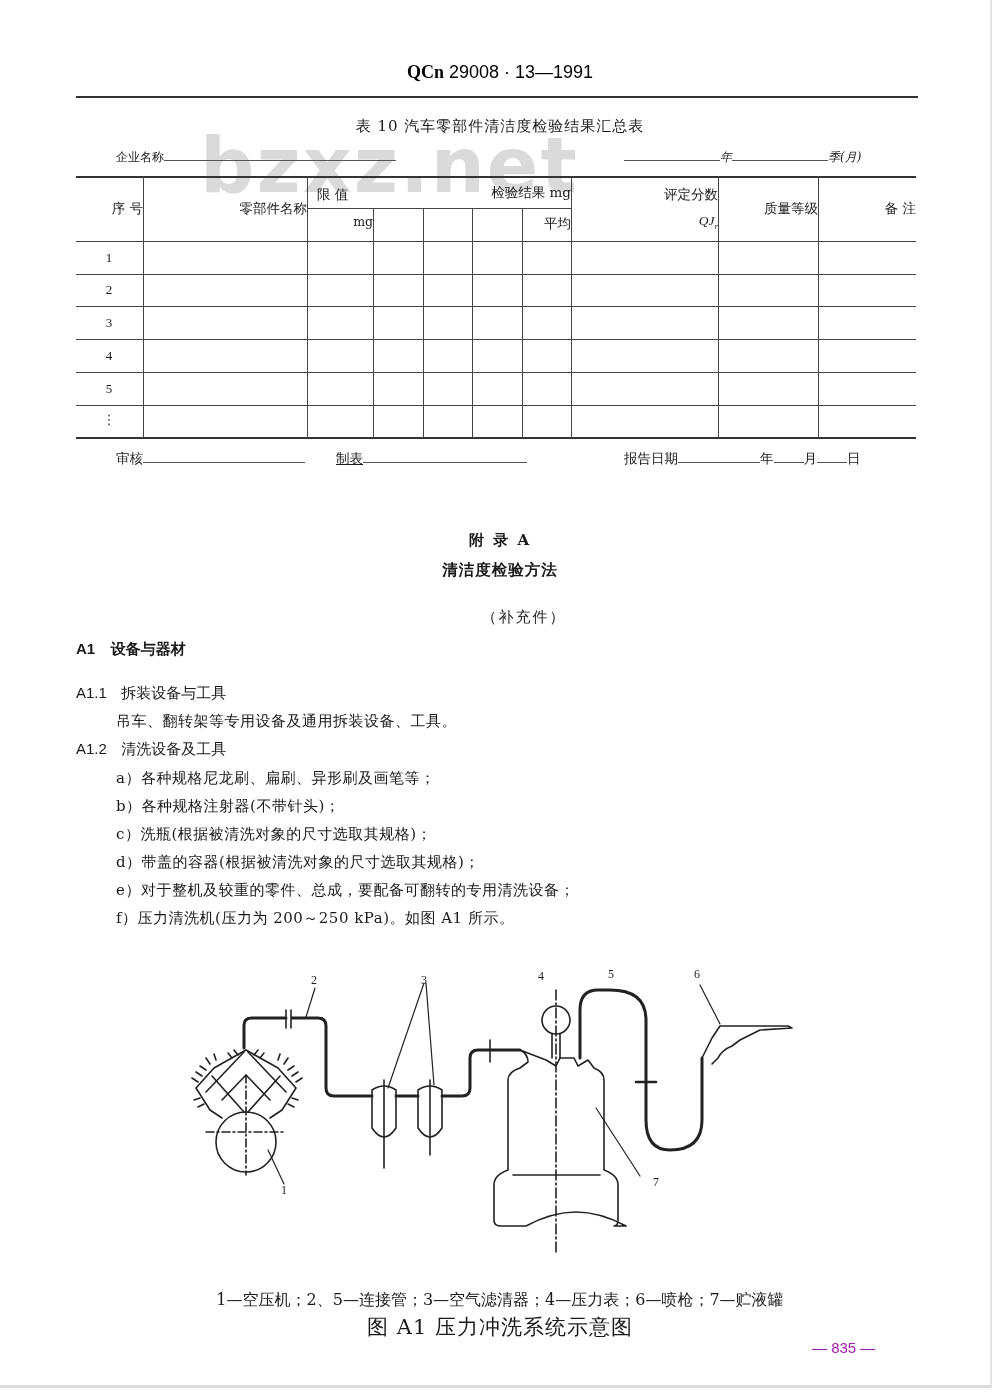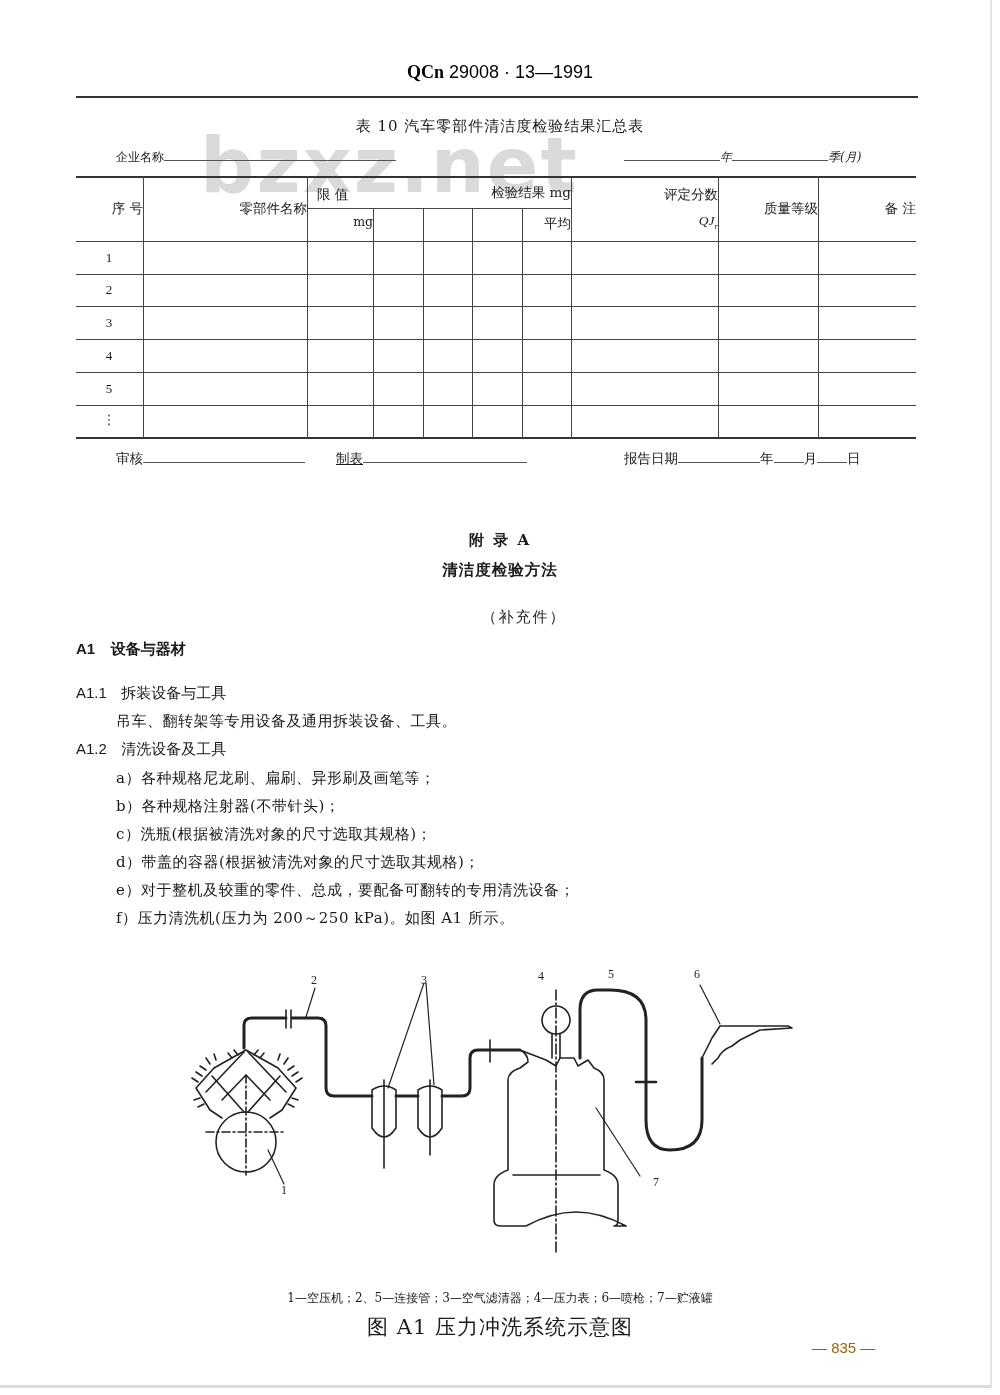--- a/index.html
+++ b/index.html
@@ -35,23 +35,23 @@
   .rownum { position: absolute; font-size: 13px; font-family: "Liberation Serif", serif; text-align: center; width: 60px; }
 
   .sign-line { font-size: 13.5px; top: 450px; }
 
   .appendix { left: 0; width: 1000px; text-align: center; font-weight: bold; }
   .sec-head { left: 76px; font-size: 15px; }
   .sec-head b { font-family: "Liberation Sans", sans-serif; }
   .body-text { font-size: 15px; letter-spacing: 0.5px; }
 
   .figure { position: absolute; left: 160px; top: 960px; width: 660px; height: 310px; }
-  .legend { left: 0; width: 1000px; top: 1290px; text-align: center; font-size: 12px; }
+  .legend { left: 0; width: 1000px; top: 1290px; text-align: center; font-size: 16px; }
   .fig-caption { left: 0; width: 1000px; top: 1313px; text-align: center; font-size: 21px; letter-spacing: 1px; }
-  .page-num { left: 812px; top: 1339px; font-size: 15px; font-family: "Liberation Sans", sans-serif; color: #a16207; }
+  .page-num { left: 812px; top: 1339px; font-size: 15px; font-family: "Liberation Sans", sans-serif; color: #a21caf; }
 </style>
 </head>
 <body>
 
 <div class="page-edge"></div>
 
 <div class="abs std-code"><b>QCn</b><span> 29008 · 13—1991</span></div>
 <div class="abs header-rule"></div>
 
 <div class="abs table-title">表 10   汽车零部件清洁度检验结果汇总表</div>

